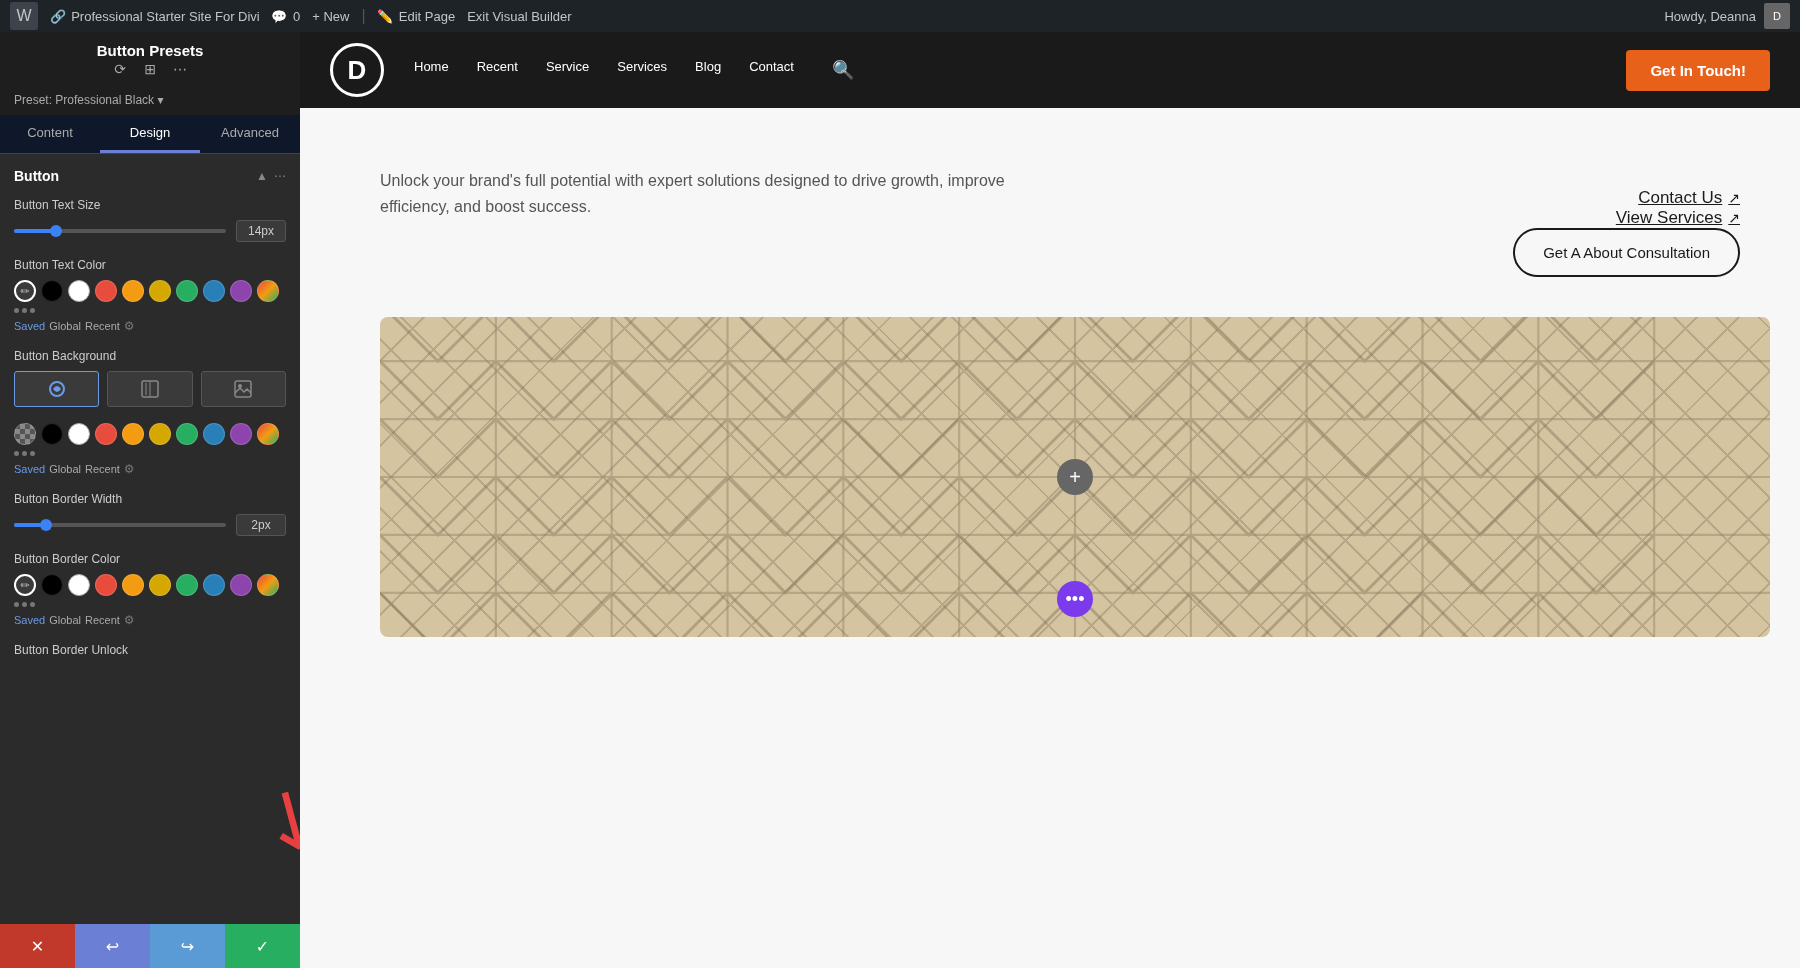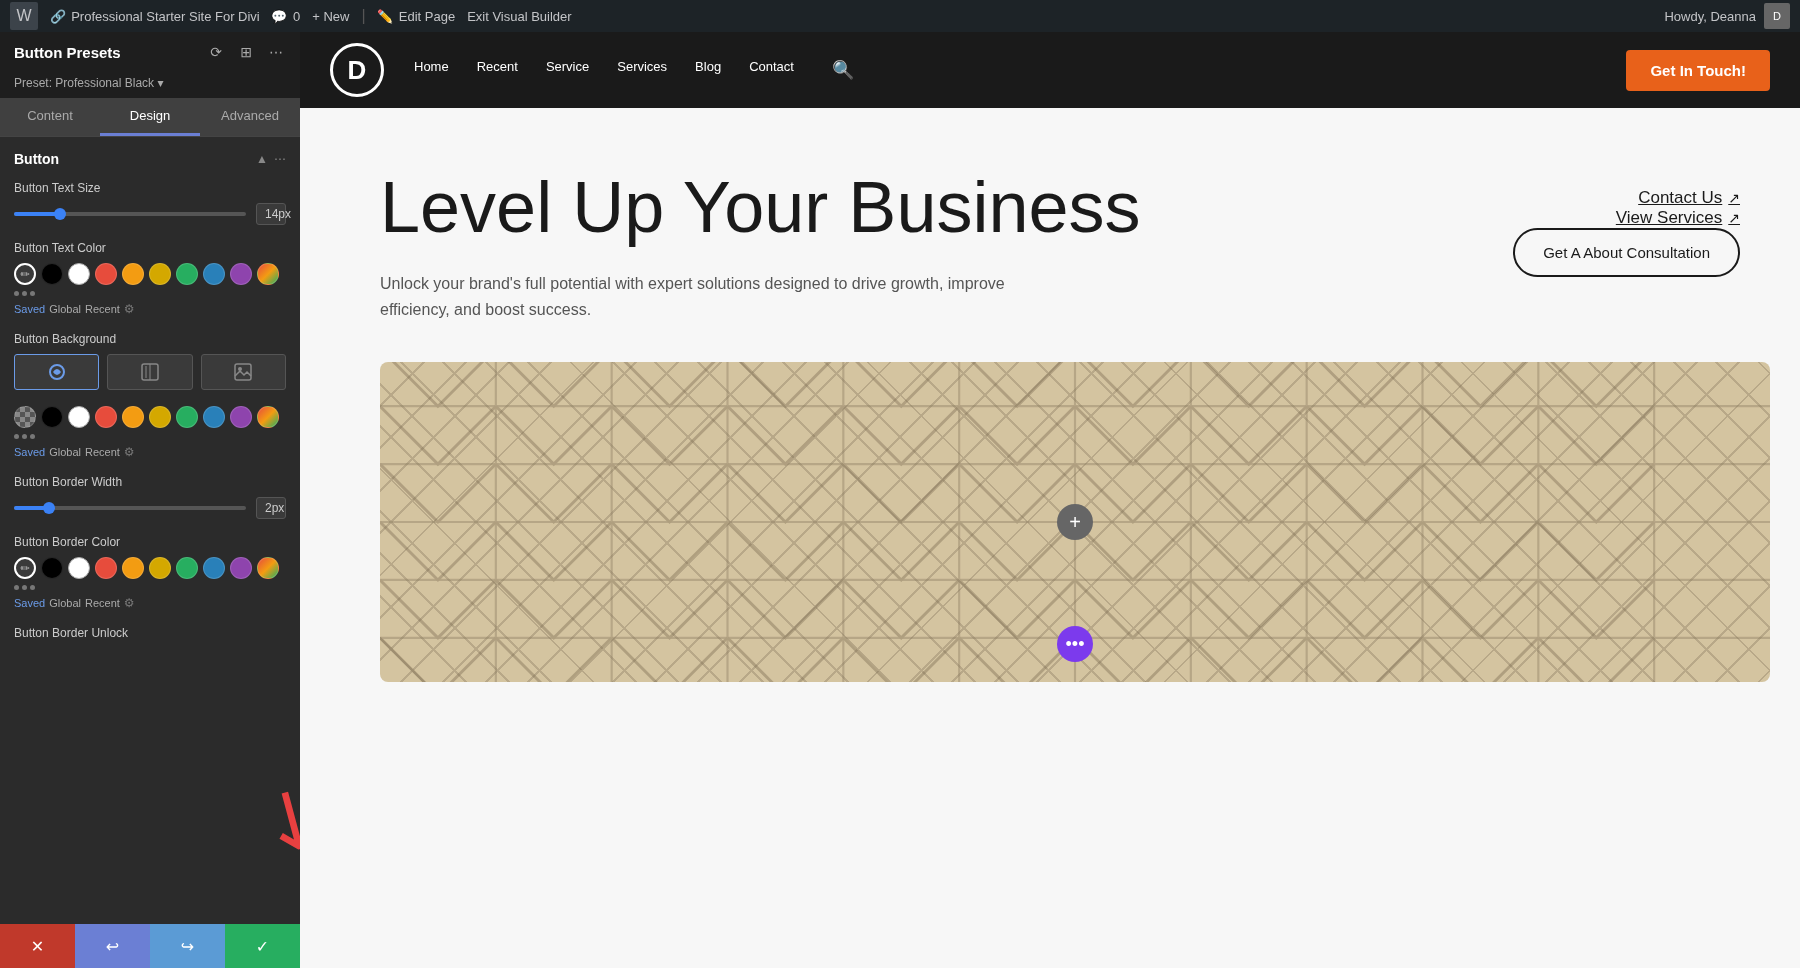--- a/index.html
+++ b/index.html
@@ -52,20 +52,21 @@
       overflow: hidden;
     }
 
     
     .panel-header {
       background: #1e1e1e;
       padding: 10px 14px;
       display: flex;
       align-items: center;
       justify-content: space-between;
+      flex-direction: column;
     }
     .panel-title {
       color: #fff;
       font-size: 15px;
       font-weight: 600;
     }
     .panel-header-icons {
       display: flex;
       gap: 10px;
       align-items: center;
@@ -80,21 +81,21 @@
     .panel-preset {
       padding: 4px 14px 8px;
       background: #1e1e1e;
       color: #aaa;
       font-size: 12px;
     }
 
     
     .panel-tabs {
       display: flex;
-      background: #404040;
+      background: #0f172a;
       border-bottom: 1px solid #444;
     }
     .panel-tab {
       flex: 1;
       padding: 10px 8px;
       text-align: center;
       color: #aaa;
       font-size: 13px;
       cursor: pointer;
       border-bottom: 3px solid transparent;
@@ -205,21 +206,21 @@
       top: -4px;
       cursor: pointer;
     }
     .slider-value {
       background: #3a3a3a;
       border: 1px solid #555;
       color: #ccc;
       font-size: 12px;
       padding: 3px 8px;
       border-radius: 3px;
-      width: 30px;
+      width: 50px;
       text-align: center;
     }
 
     
     .color-swatches {
       display: flex;
       flex-wrap: wrap;
       gap: 5px;
       margin-bottom: 6px;
     }
@@ -739,21 +740,20 @@
       </div>
       <div class="site-nav-cta">
         <span>Get In Touch!</span>
       </div>
     </div>
 
     <div class="site-body">
 
       <div class="hero-section">
         <div class="hero-text">
-          <h1 class="hero-title">Level Up Your Business</h1>
           <p class="hero-subtitle">Unlock your brand's full potential with expert solutions designed to drive growth, improve efficiency, and boost success.</p>
         </div>
         <div class="hero-actions">
           <div class="hero-link">
             <span>Contact Us</span>
             <span class="hero-link-arrow">↗</span>
           </div>
           <div class="hero-link">
             <span>View Services</span>
             <span class="hero-link-arrow">↗</span>

